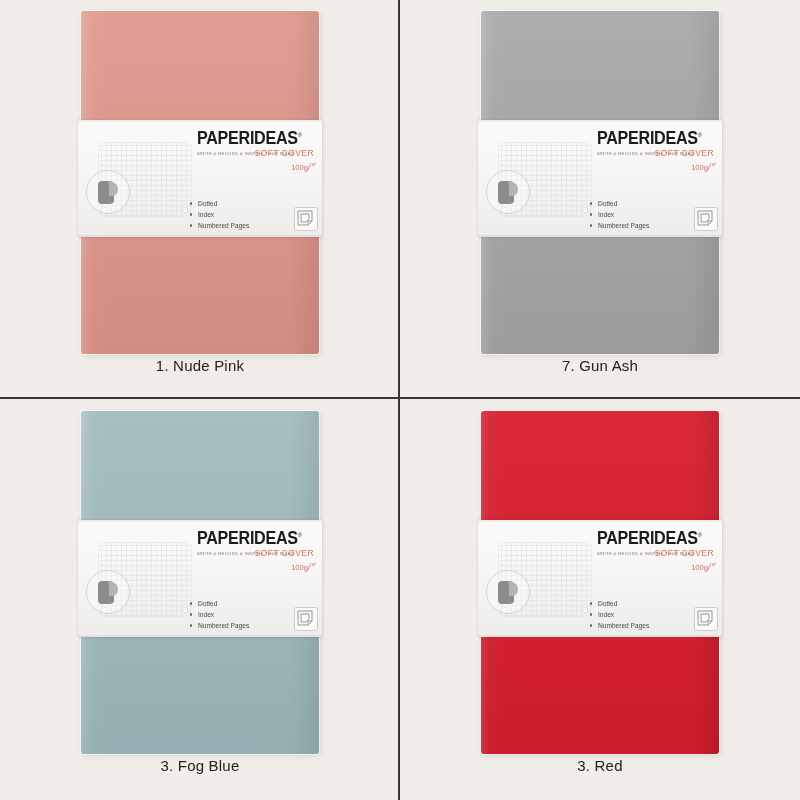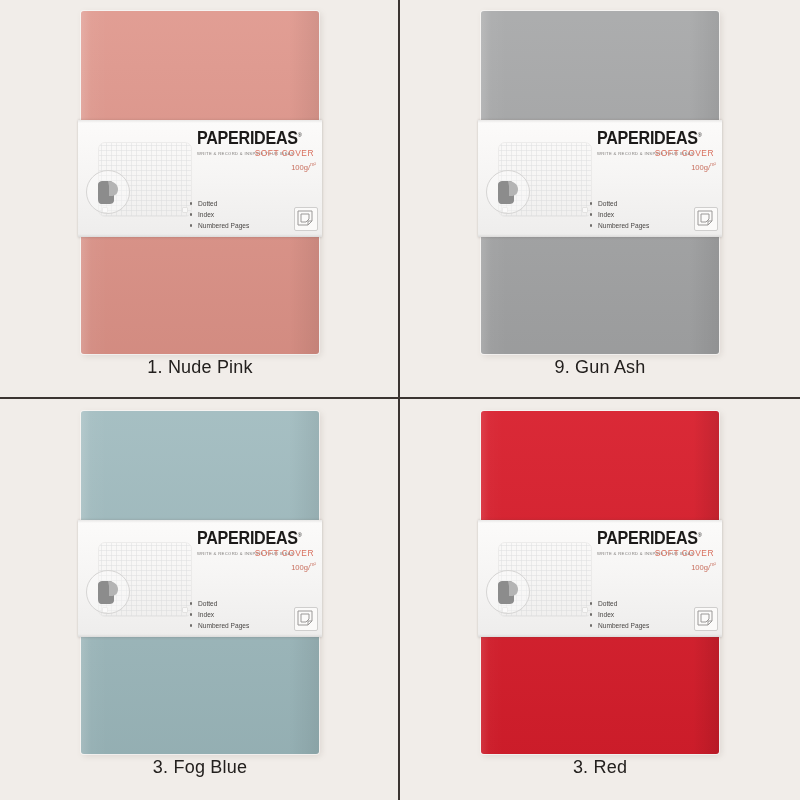--- a/index.html
+++ b/index.html
@@ -167,21 +167,21 @@
     position:absolute;right:4px;bottom:6px;
     width:22px;height:22px;
     border:1px solid #CFCECD;border-radius:2px;
     background:#FBFAF9;
   }
 
   
   .caption{
     position:absolute;left:0;right:0;top:357px;
     text-align:center;
-    font-size:18px;
+    font-size:15px;
     color:#23201E;
     letter-spacing:.2px;
   }
 </style>
 </head>
 <body style="background: rgb(241, 237, 233);">
 
 <div class="grid-wrap">
 
   <div class="divider-h" style="background: rgb(59, 52, 49);"></div>
@@ -267,21 +267,21 @@
 
         <div class="pageicon">
           <svg width="20" height="20" viewBox="0 0 20 20">
             <path d="M3 3 L17 3 L17 13 L13 17 L3 17 Z" fill="none" stroke="#9A9897" stroke-width="1"></path>
             <path d="M6 6 L14 6 L14 11 L11 14 L6 14 Z" fill="none" stroke="#9A9897" stroke-width="1"></path>
             <path d="M13 17 L13 13 L17 13" fill="none" stroke="#9A9897" stroke-width="1"></path>
           </svg>
         </div>
       </div>
     </div>
-    <div class="caption">9. Gun Ash</div>
+    <div class="caption">7. Gun Ash</div>
   </div>
 
   <div class="cell">
     <div class="book-stage">
       <div class="book" style="background: rgb(156, 184, 188);"></div>
 
       <div class="band">
         <div class="preview">
           <span class="corner-dot cd-bl"></span>
           <span class="corner-dot cd-br"></span>

